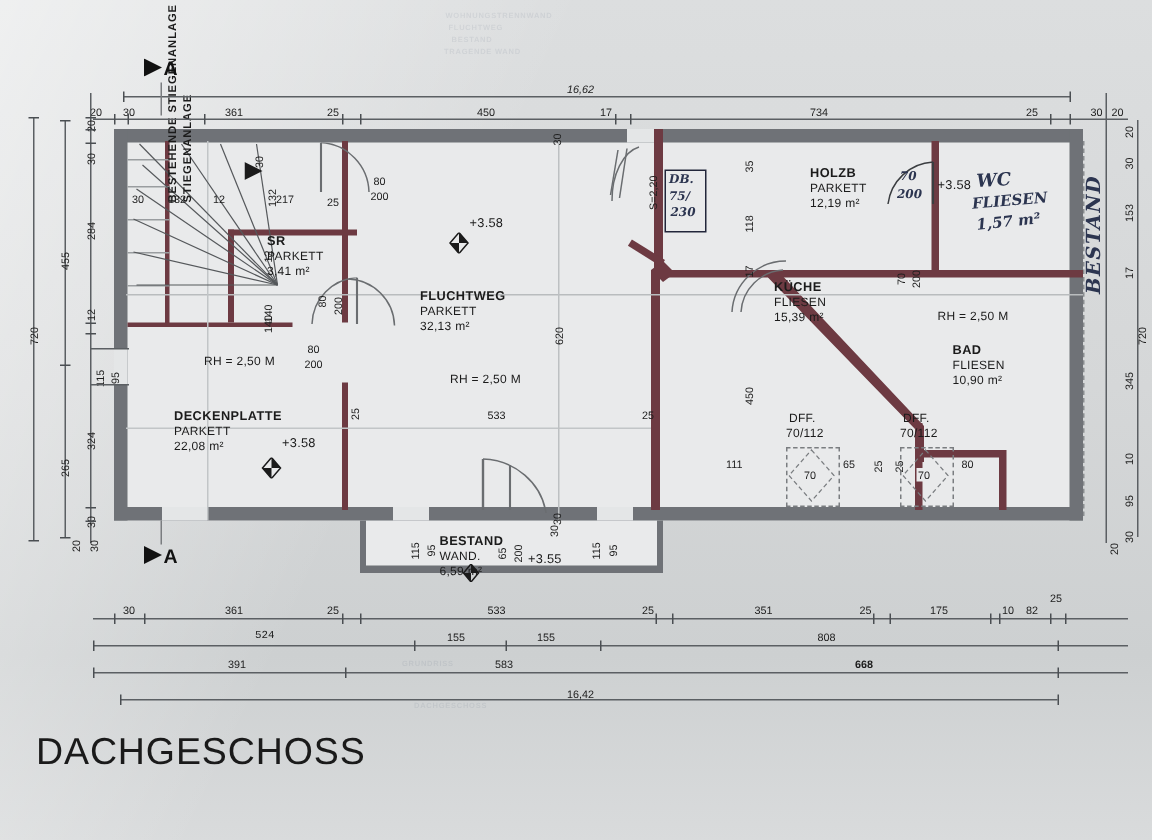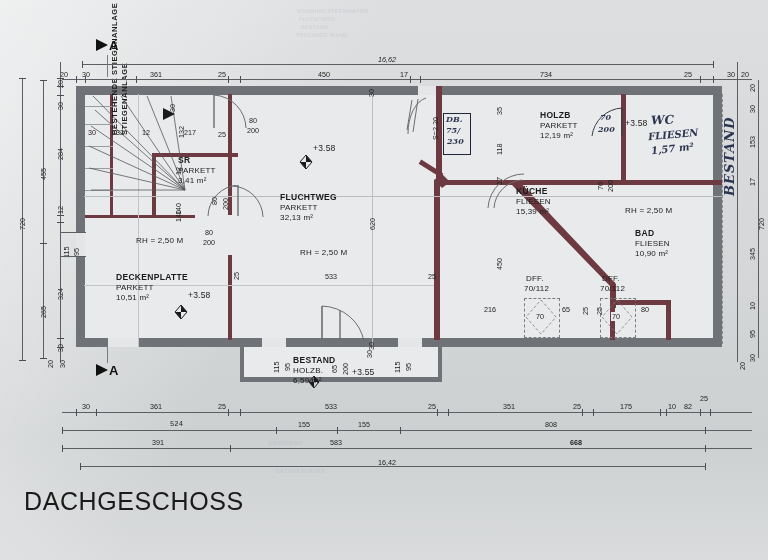--- a/index.html
+++ b/index.html
@@ -210,21 +210,21 @@
 
   <div class="lbl" style="left:178px;top:155px;">
     <div class="rn">SR</div>
     <div class="rs">PARKETT</div>
     <div class="rs">3,41 m²</div>
   </div>
 
   <div class="lbl" style="left:116px;top:272px;">
     <div class="rn">DECKENPLATTE</div>
     <div class="rs">PARKETT</div>
-    <div class="rs">10,51 m²</div>
+    <div class="rs">22,08 m²</div>
   </div>
   <div class="lbl rs" style="left:188px;top:290px;font-size:8.5px;">+3.58</div>
   <svg style="position:absolute;left:174px;top:305px;width:14px;height:14px;">
     <polygon points="7,0 13,7 7,14 1,7" fill="none" stroke="#1b1b1b" stroke-width="1"></polygon>
     <polygon points="7,0 13,7 7,7" fill="#1b1b1b"></polygon>
       <polygon points="7,7 1,7 7,14" fill="#1b1b1b"></polygon>
   </svg>
   <div class="lbl rs" style="left:136px;top:236px;">RH = 2,50 M</div>
 
   <div class="lbl" style="left:280px;top:192px;">
@@ -255,21 +255,21 @@
 
   <div class="lbl" style="left:635px;top:228px;">
     <div class="rn">BAD</div>
     <div class="rs">FLIESEN</div>
     <div class="rs">10,90 m²</div>
   </div>
   <div class="lbl rs" style="left:625px;top:206px;">RH = 2,50 M</div>
 
   <div class="lbl" style="left:293px;top:355px;">
     <div class="rn">BESTAND</div>
-    <div class="rs">HOLZB.</div>
+    <div class="rs">WAND.</div>
     <div class="rs">6,59 m²</div>
   </div>
   <div class="lbl rs" style="left:352px;top:367px;font-size:8.5px;">+3.55</div>
   <svg style="position:absolute;left:308px;top:376px;width:12px;height:12px;">
     <polygon points="6,0 11,6 6,12 1,6" fill="none" stroke="#1b1b1b" stroke-width="1"></polygon>
     <polygon points="6,0 11,6 6,6" fill="#1b1b1b"></polygon>
       <polygon points="6,6 1,6 6,12" fill="#1b1b1b"></polygon>
   </svg>
 
   <div class="hw" style="left:651px;top:113px;font-size:12px;transform:rotate(-3deg);">WC</div>
@@ -320,21 +320,21 @@
   <div class="dnumv" style="left:393px;top:373px;">115</div>
   <div class="dnumv" style="left:404px;top:371px;">95</div>
 
   <div class="dnumv" style="left:62px;top:258px;">115</div>
   <div class="dnumv" style="left:72px;top:256px;">95</div>
 
   <div class="dnumv" style="left:495px;top:115px;">35</div>
   <div class="dnumv" style="left:495px;top:155px;">118</div>
   <div class="dnumv" style="left:495px;top:185px;">17</div>
   <div class="dnumv" style="left:495px;top:270px;">450</div>
-  <div class="dnum" style="left:484px;top:305px;">216</div>
+  <div class="dnum" style="left:484px;top:305px;">111</div>
   <div class="dnum" style="left:562px;top:305px;">65</div>
   <div class="dnumv" style="left:581px;top:315px;">25</div>
   <div class="dnumv" style="left:595px;top:315px;">25</div>
   <div class="dnum" style="left:641px;top:305px;">80</div>
   <div class="dnumv" style="left:596px;top:190px;">70</div>
   <div class="dnumv" style="left:606px;top:192px;">200</div>
   <div class="dnumv" style="left:495px;top:185px;"></div>
 
   <div class="dline" style="left:82px;top:64px;width:632px;"></div>
   <div class="tick" style="left:82px;top:61px;"></div>

